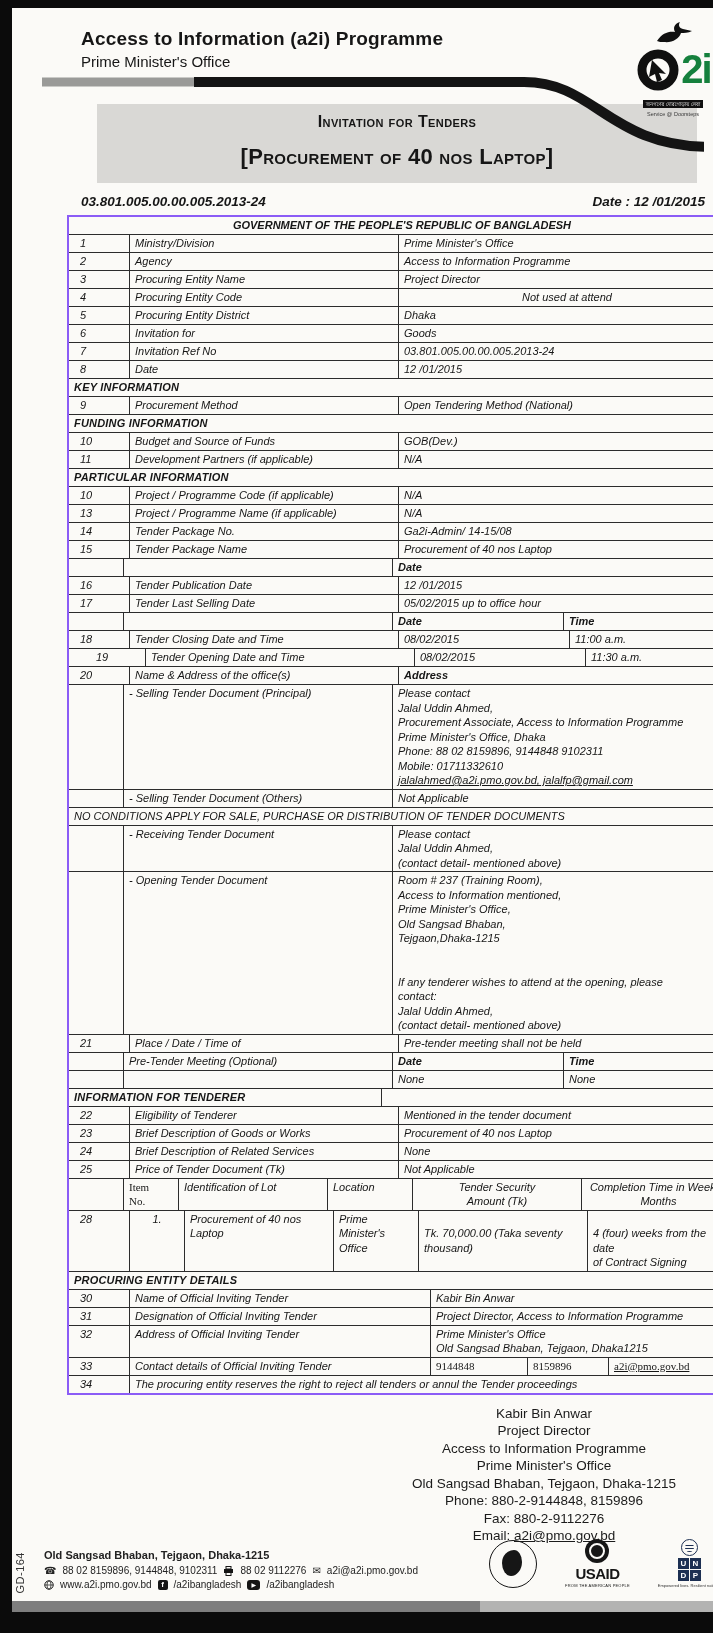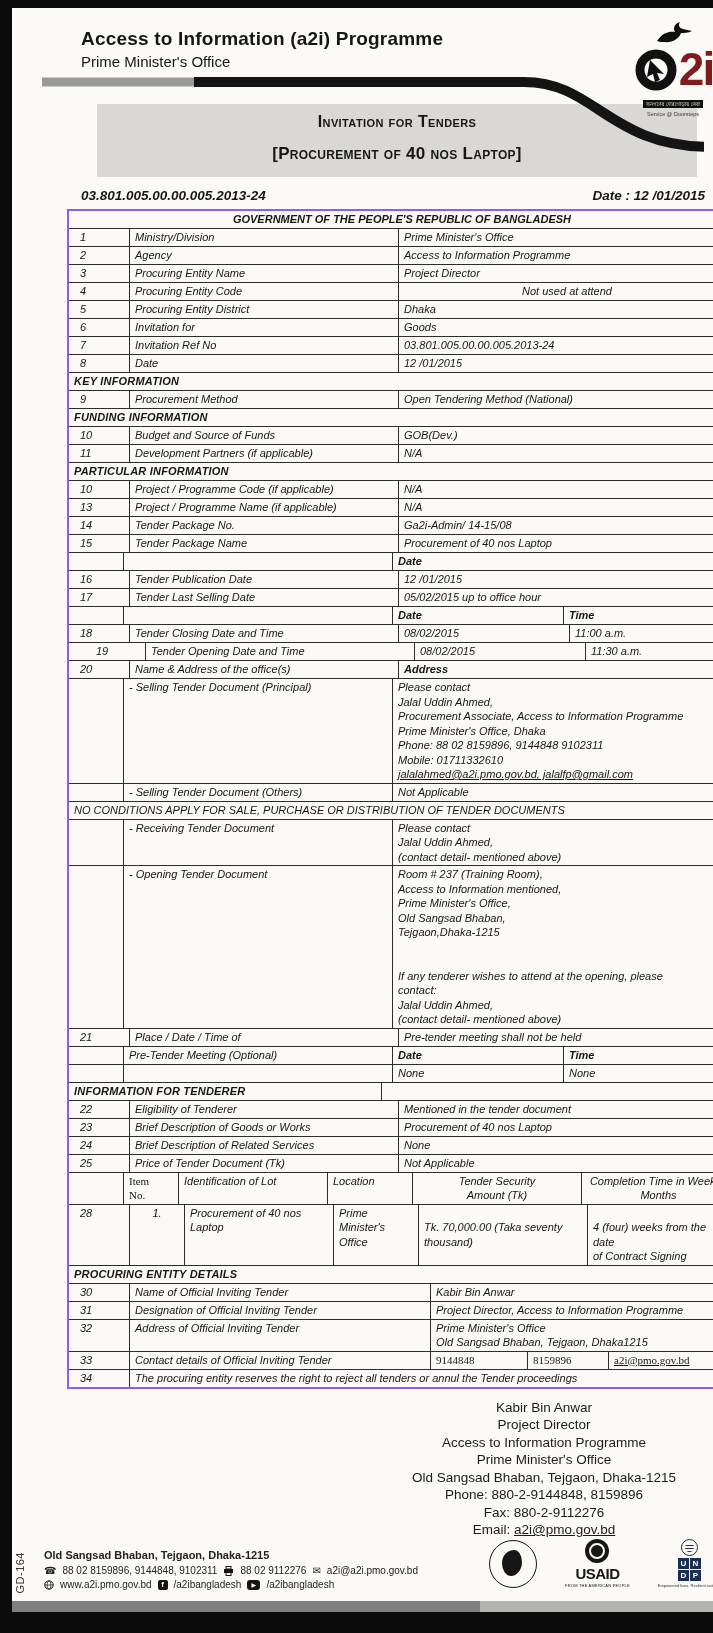--- a/index.html
+++ b/index.html
@@ -6,27 +6,27 @@
   body{width:713px;height:1633px;position:relative;background:#0b0b0b;
        font-family:"Liberation Sans",sans-serif;color:#161616;}
   .page{position:absolute;left:12px;top:8px;width:692px;height:1604px;background:#fbfaf7;overflow:hidden;padding-left:39px;}
 
   
   .hdr-org{margin:20px 0 0 30px;font-size:19px;font-weight:bold;letter-spacing:.2px;}
   .hdr-office{margin:3px 0 0 30px;font-size:15px;}
   .swoosh{position:absolute;left:0;top:0;pointer-events:none;}
   .logo{position:absolute;right:18px;top:12px;width:104px;text-align:center;}
   .logo .mark{display:flex;align-items:center;justify-content:center;margin-top:-2px;}
-  .logo .suffix{font-size:46px;font-weight:bold;letter-spacing:-2px;color:#7f1d1d;line-height:34px;}
+  .logo .suffix{font-size:40px;font-weight:bold;letter-spacing:-2px;color:#15803d;line-height:34px;}
   .logo .bn{display:inline-block;background:#101010;color:#fff;font-size:5px;padding:1px 3px;margin-top:3px;line-height:6px;}
   .logo .en{font-size:5.5px;color:#3a3a3a;margin-top:1px;}
 
   .band{margin:34px 46px 0 46px;background:#d9d8d5;text-align:center;padding:9px 4px 13px 4px;}
   .t1{font-variant:small-caps;font-weight:bold;font-size:16px;letter-spacing:.4px;}
-  .t2{font-variant:small-caps;font-weight:bold;font-size:17px;margin-top:13px;letter-spacing:.3px;}
+  .t2{font-variant:small-caps;font-weight:bold;font-size:22px;margin-top:13px;letter-spacing:.3px;}
   .refrow{display:flex;justify-content:space-between;align-items:baseline;
           margin:11px 38px 6px 30px;font-weight:bold;font-style:italic;font-size:13.5px;}
 
   
   .tbl{margin:4px 6px 0 16px;border:2px solid #8b5cf6;font-style:italic;font-size:11px;line-height:14.5px;}
   .trow{display:flex;border-bottom:1px solid #2c2c2c;min-height:17px;}
   .trow:last-child{border-bottom:none;}
   .tcell{flex:1 1 auto;padding:1px 5px;min-width:0;}
   .tcell + .tcell{border-left:1px solid #2c2c2c;}
   .tcell.num{flex:0 0 44px;padding-left:11px;}

